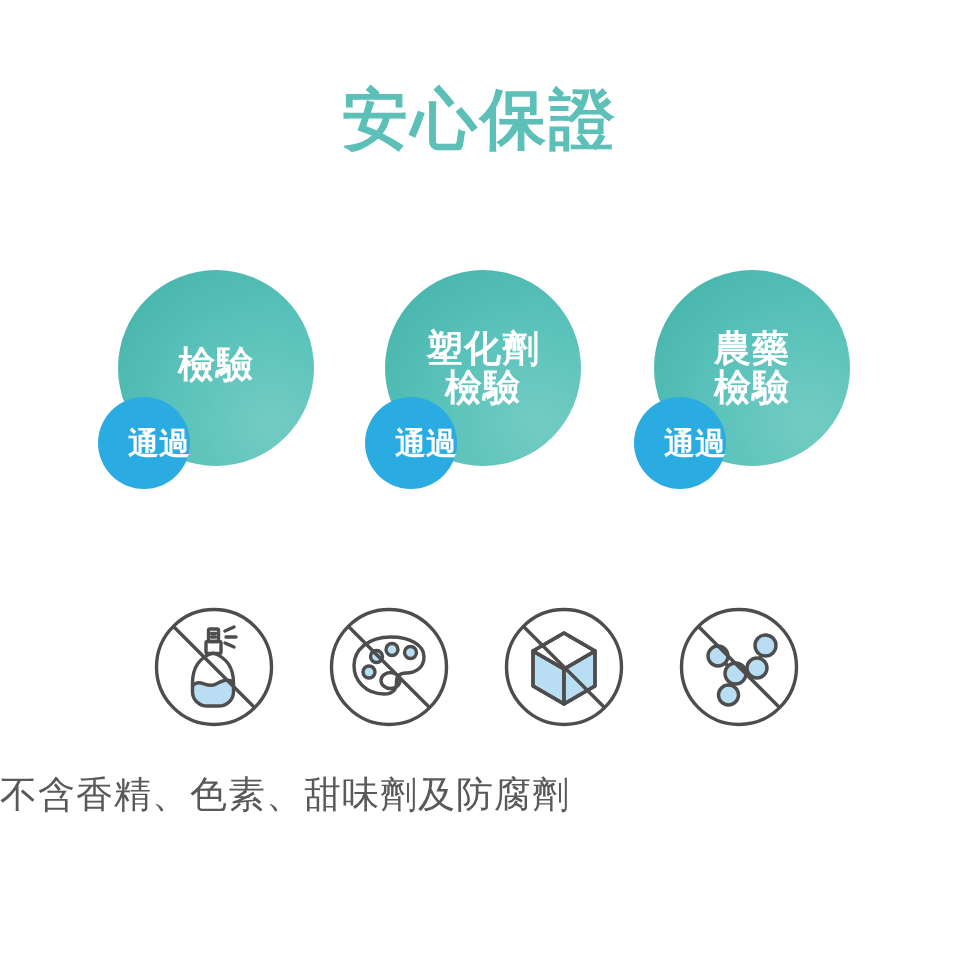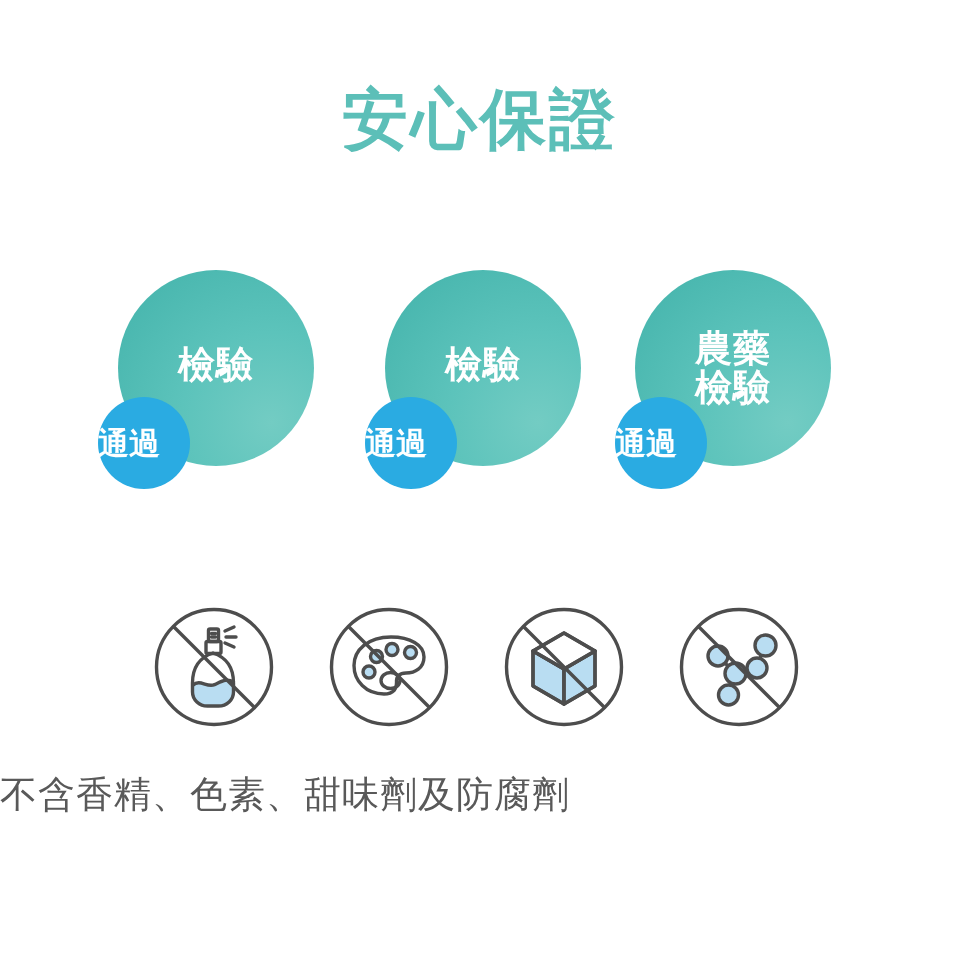--- a/index.html
+++ b/index.html
@@ -45,21 +45,21 @@
     height: 240px;
   }
   .test-group {
     position: absolute;
     top: 0;
     width: 250px;
     height: 240px;
   }
   .test-group.g0 { left: 80px; }
   .test-group.g1 { left: 347px; }
-  .test-group.g2 { left: 597px; }
+  .test-group.g2 { left: 616px; }
 
   .test-circle {
     position: absolute;
     left: 38px;
     top: 8px;
     width: 196px;
     height: 196px;
     border-radius: 50%;
     background: radial-gradient(circle at 78% 78%, #73ccc3 0%, #5cc3bb 42%, #42b2aa 100%);
     display: flex;
@@ -82,21 +82,21 @@
   .test-pass {
     position: absolute;
     left: 18px;
     top: 135px;
     width: 92px;
     height: 92px;
     border-radius: 50%;
     background: #2aabe2;
     display: flex;
     align-items: center;
-    justify-content: flex-start;
+    justify-content: flex-end;
     z-index: 3;
   }
   .test-pass .pass-label {
     color: #ffffff;
     font-size: 31px;
     font-weight: bold;
     letter-spacing: 0px;
     white-space: nowrap;
     line-height: 1;
   }
@@ -148,20 +148,21 @@
       <div class="test-circle">
         <div class="line l1">檢驗</div>
       </div>
       <div class="test-pass">
         <span class="pass-label">通過</span>
       </div>
     </div>
 
     <div class="test-group g1">
       <div class="test-circle">
+        <div class="line l0">塑化劑</div>
         <div class="line l1">檢驗</div>
       </div>
       <div class="test-pass">
         <span class="pass-label">通過</span>
       </div>
     </div>
 
     <div class="test-group g2">
       <div class="test-circle">
         <div class="line l0">農藥</div>

